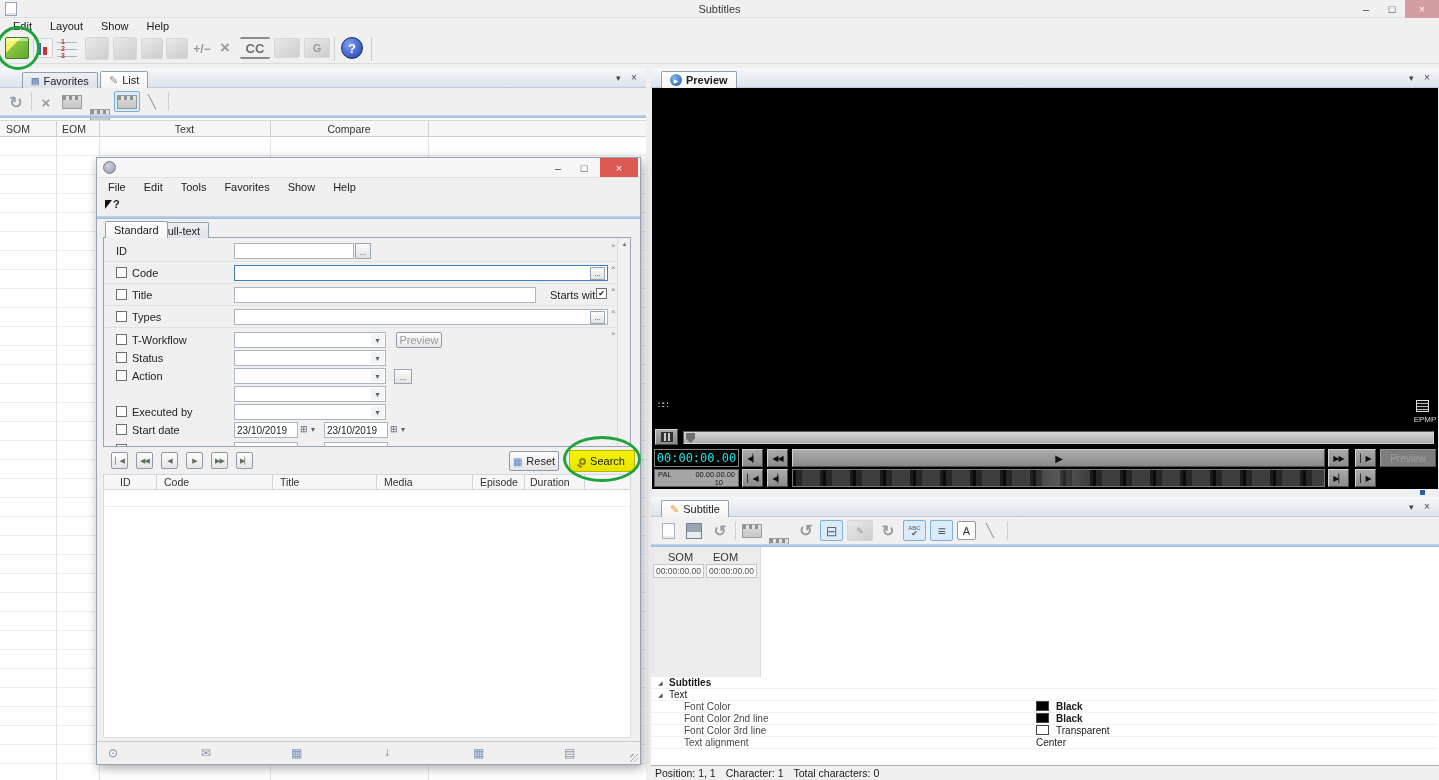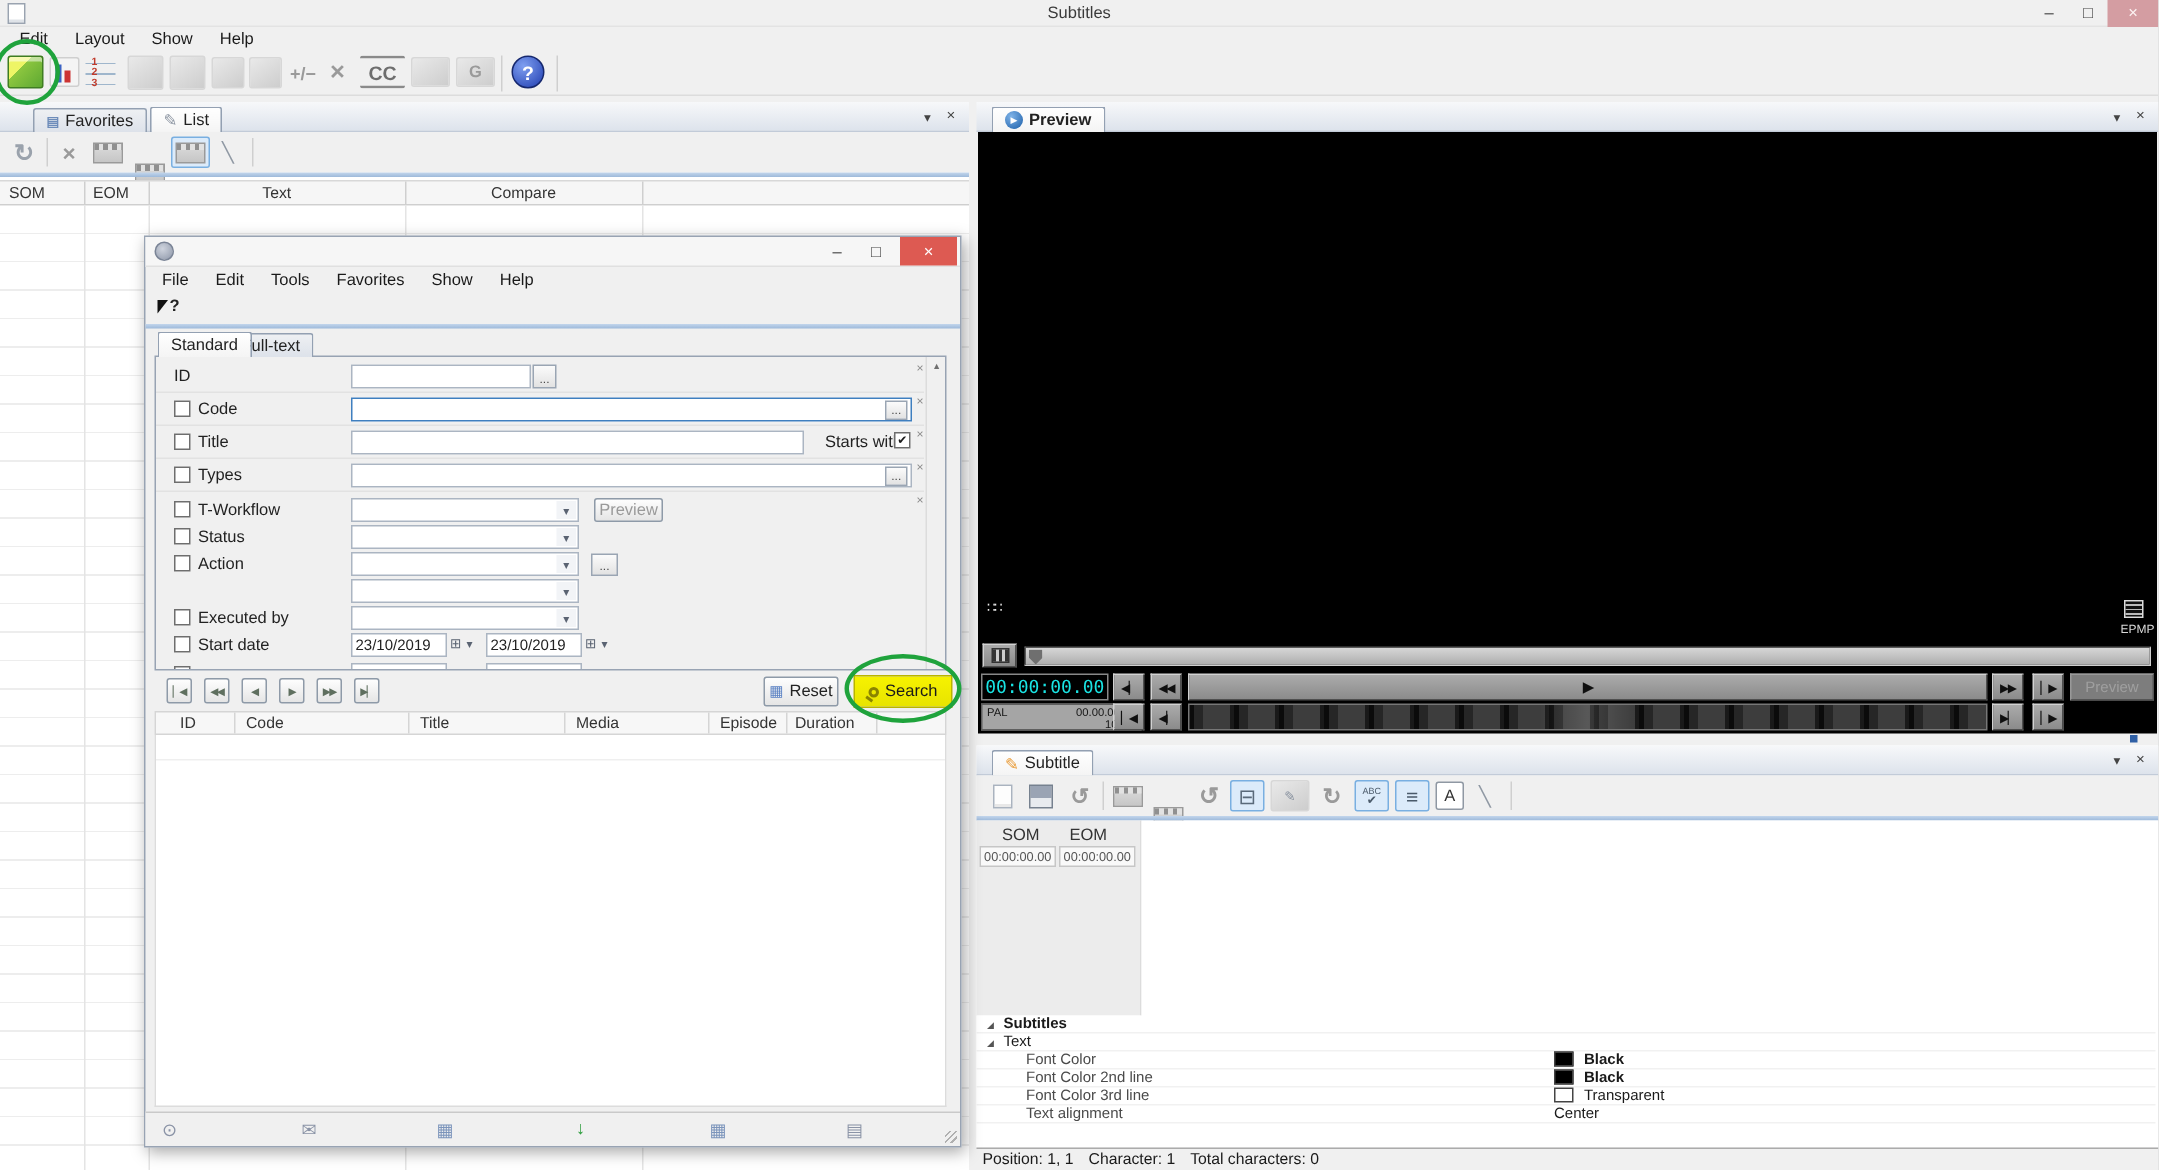--- a/index.html
+++ b/index.html
@@ -233,21 +233,21 @@
       </div>
 
       <div class="r tc" style="left:2px;top:361px;width:85px;height:18px">00:00:00.00</div>
       <div class="r tbtn" style="left:90px;top:361px;width:21px;height:18px">◀▏</div>
       <div class="r tbtn" style="left:115px;top:361px;width:21px;height:18px">◀◀</div>
       <div class="r tbtn" style="left:140px;top:361px;width:533px;height:18px;font-size:10px">▶</div>
       <div class="r tbtn" style="left:676px;top:361px;width:21px;height:18px">▶▶</div>
       <div class="r tbtn" style="left:703px;top:361px;width:21px;height:18px">▏▶</div>
       <div class="r tbtn disabled" style="left:728px;top:361px;width:56px;height:18px">Preview</div>
 
-      <div class="r palbox" style="left:2px;top:381px;width:107px;height:18px">
+      <div class="r palbox" style="left:2px;top:381px;width:85px;height:18px">
         <span>PAL</span>
         <span style="float:right">00.00.00.00</span>
         <div style="text-align:right;padding-right:12px">10</div>
       </div>
       <div class="r tbtn" style="left:90px;top:381px;width:21px;height:18px">▏◀</div>
       <div class="r tbtn" style="left:115px;top:381px;width:21px;height:18px">◀▏</div>
       <div class="r strip" style="left:140px;top:381px;width:533px;height:18px"></div>
       <div class="r tbtn" style="left:676px;top:381px;width:21px;height:18px">▶▏</div>
       <div class="r tbtn" style="left:703px;top:381px;width:21px;height:18px">▏▶</div>
     </div>

